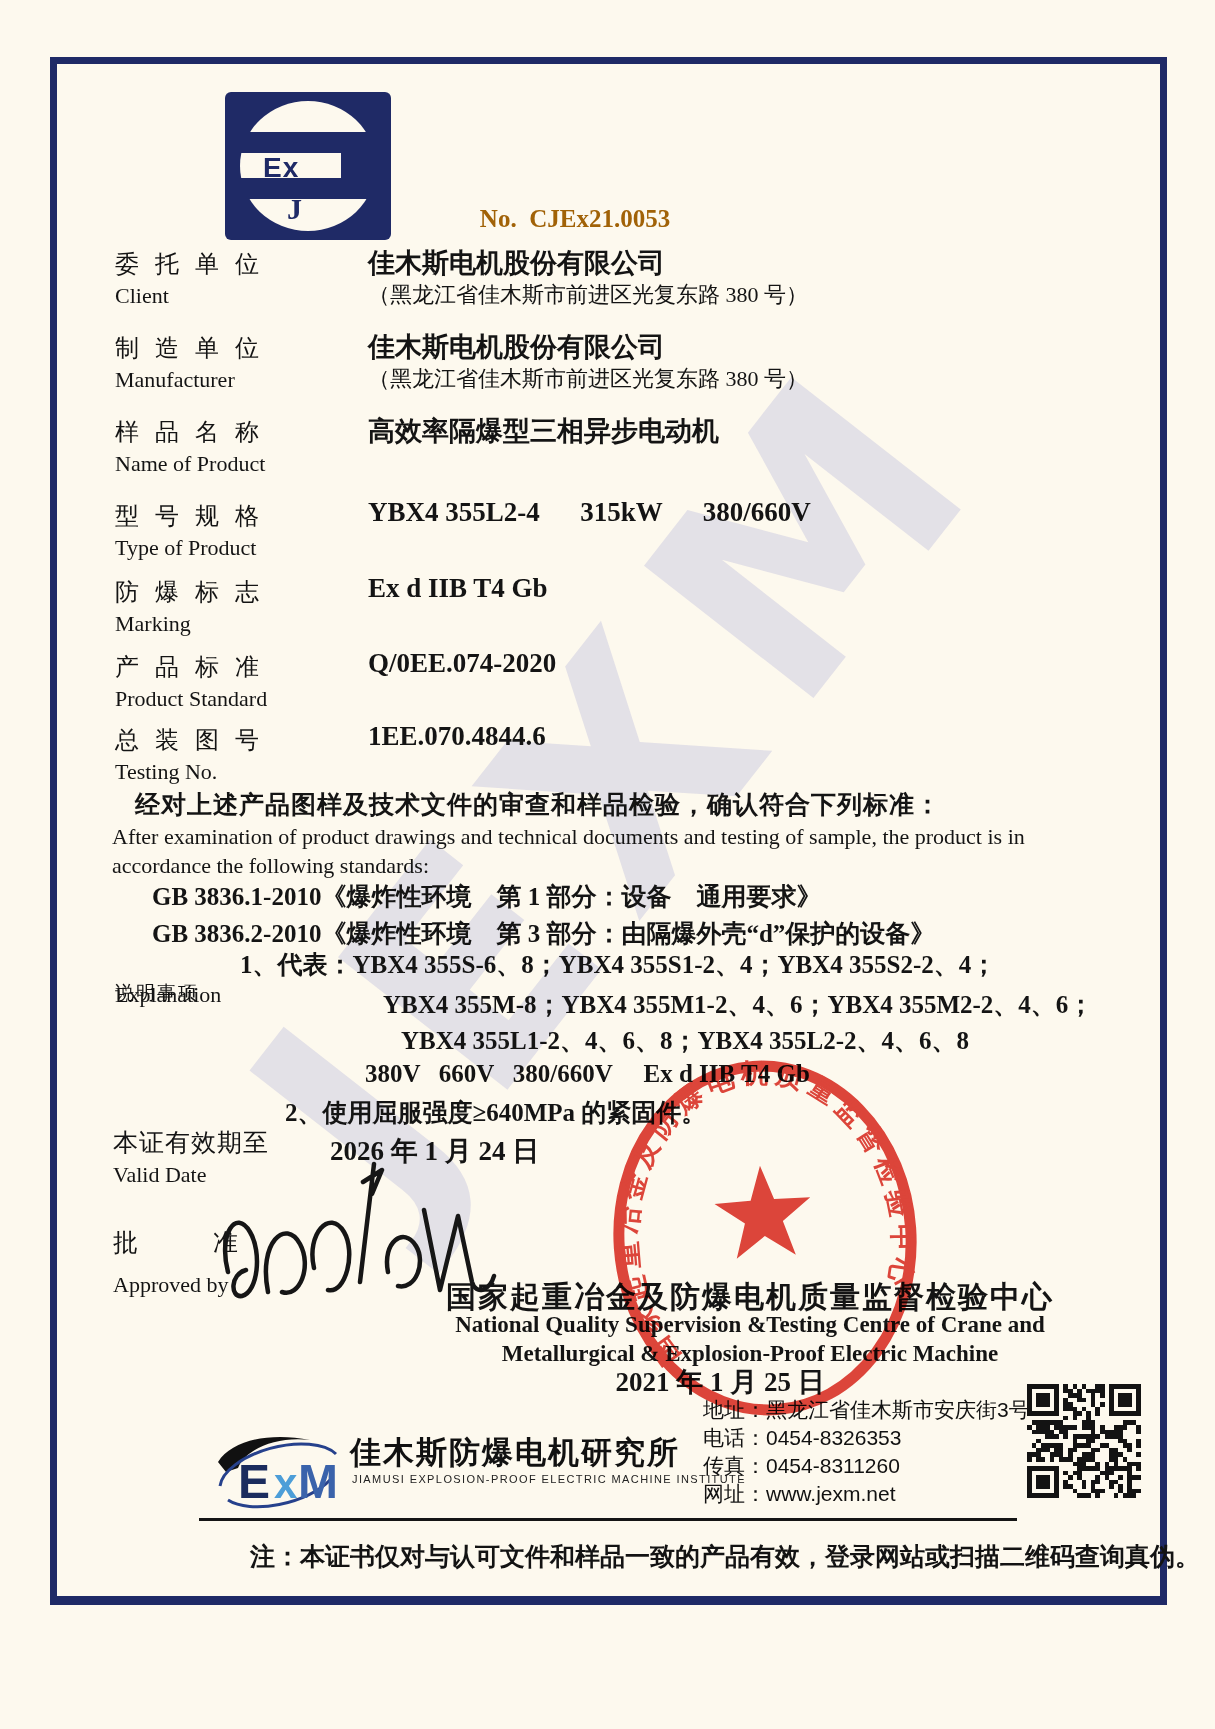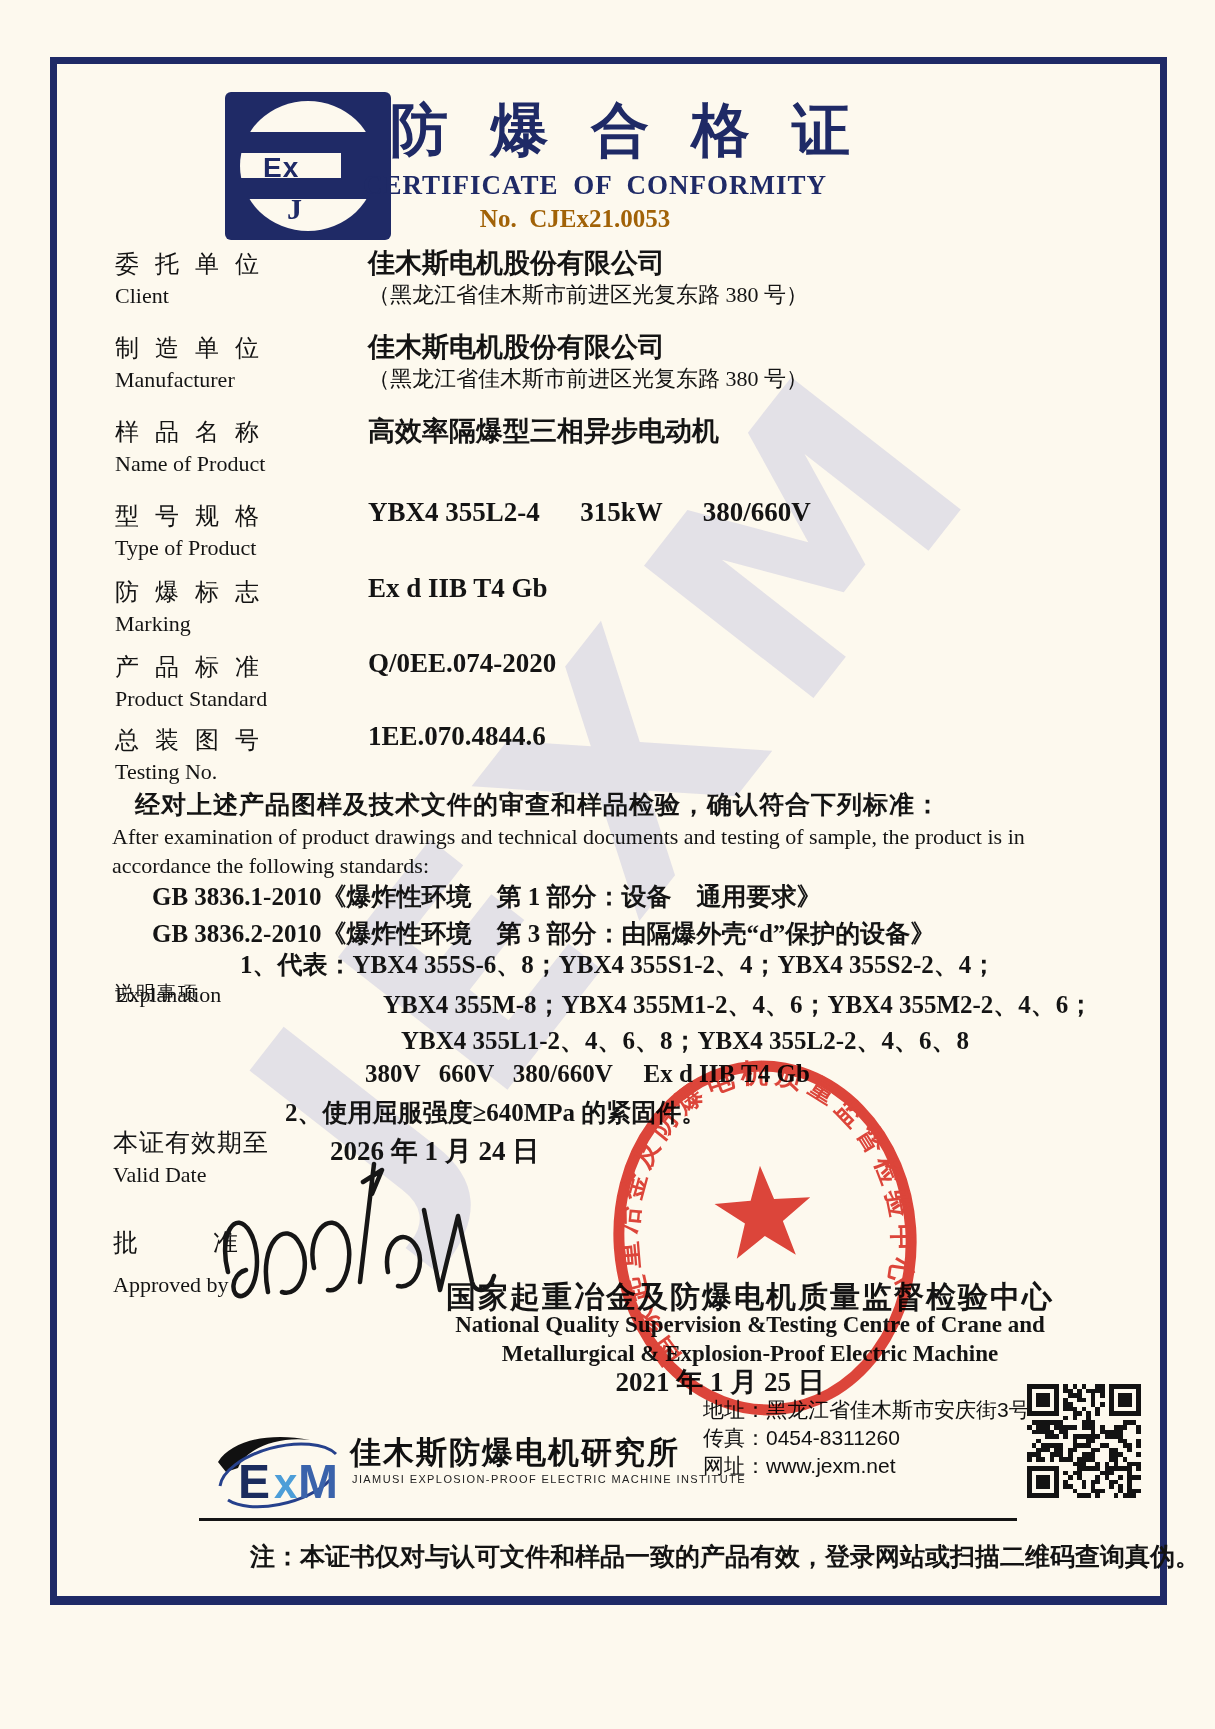--- a/index.html
+++ b/index.html
@@ -80,22 +80,20 @@
   <div class="content">
 
     <div class="exlogo">
       <div class="circ"></div>
       <div class="b1"></div>
       <div class="b2"></div>
       <div class="rblk"></div>
       <div class="ex">Ex</div>
       <div class="jhook">J</div>
     </div>
-    <div class="title">防 爆 合 格 证</div>
-    <div class="title-en">CERTIFICATE OF CONFORMITY</div>
     <div class="cert-no">No.  CJEx21.0053</div>
 
     <div class="frow" style="top:248px">
       <div class="lcn">委 托 单 位</div>
       <div class="len">Client</div>
       <div class="fval">佳木斯电机股份有限公司</div>
       <div class="fnote">（黑龙江省佳木斯市前进区光复东路 380 号）</div>
     </div>
     <div class="frow" style="top:332px">
       <div class="lcn">制 造 单 位</div>
@@ -181,20 +179,21 @@
       <path d="M16 72 A 60 28 -14 0 0 118 52" stroke="#26418c" stroke-width="3" fill="none"></path>
       <text x="26" y="70" font-family="Liberation Sans, sans-serif" font-size="48" font-weight="bold" fill="#1b2c5e">E</text>
       <text x="62" y="70" font-family="Liberation Sans, sans-serif" font-size="42" font-weight="bold" fill="#4d9ed8">x</text>
       <text x="86" y="70" font-family="Liberation Sans, sans-serif" font-size="48" font-weight="bold" fill="#3a63ab">M</text>
     </svg>
     <div class="inst-cn">佳木斯防爆电机研究所</div>
     <div class="inst-en">JIAMUSI EXPLOSION-PROOF ELECTRIC MACHINE INSTITUTE</div>
 
     <div class="contacts">
       <div>地址：黑龙江省佳木斯市安庆街3号</div>
+      <div>电话：0454-8326353</div>
       <div>传真：0454-8311260</div>
       <div>网址：www.jexm.net</div>
     </div>
 
     <svg id="qr-svg" class="qr" viewBox="0 0 25 25" style="shape-rendering:crispEdges;fill:#131313;">
         <rect x="0" y="0" width="1" height="1"></rect>
         <rect x="1" y="0" width="1" height="1"></rect>
         <rect x="2" y="0" width="1" height="1"></rect>
         <rect x="3" y="0" width="1" height="1"></rect>
         <rect x="4" y="0" width="1" height="1"></rect>

